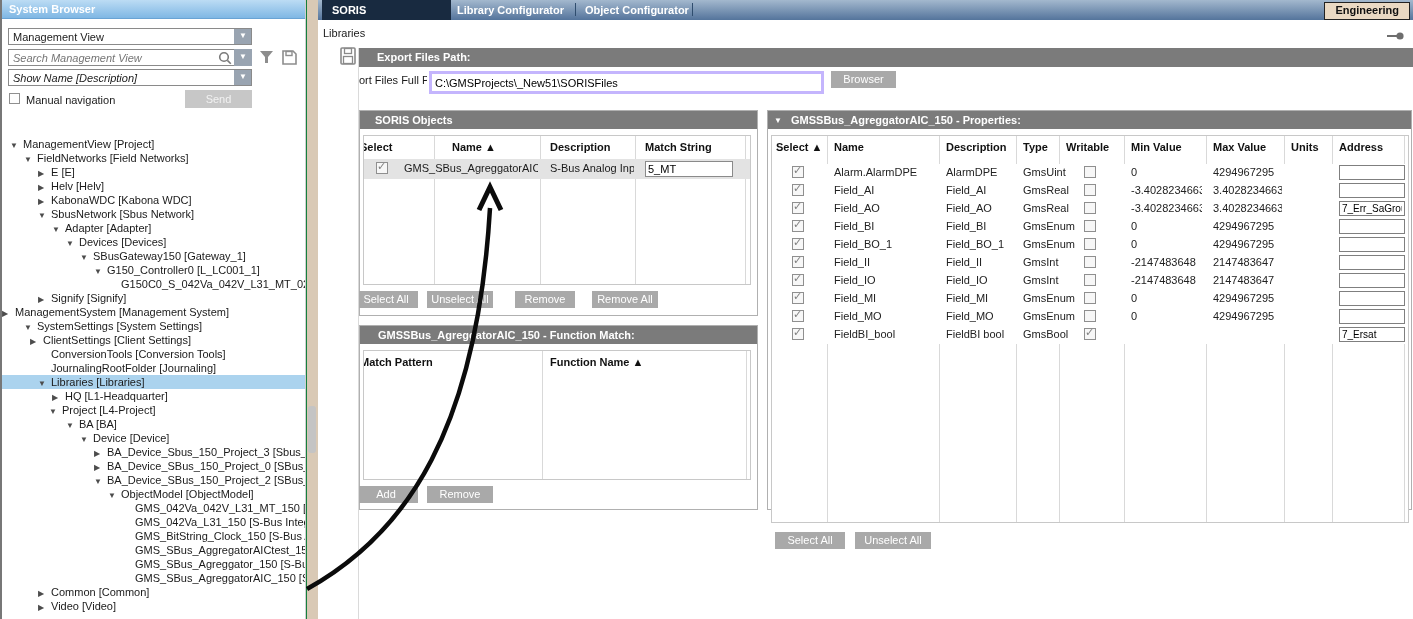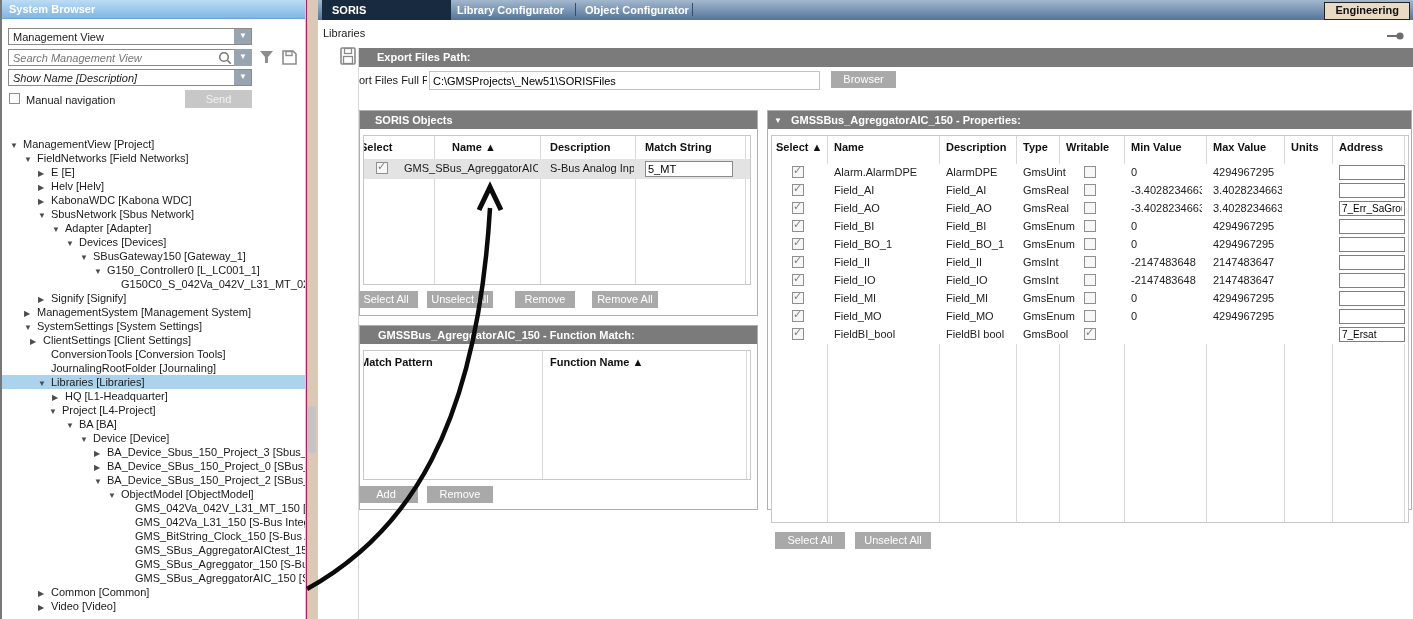--- a/index.html
+++ b/index.html
@@ -1,16 +1,16 @@
 <!DOCTYPE html>
 <html><head>
 <meta charset="utf-8">
 <style>
   html,body{margin:0;padding:0;background:#fff;}
-  .page{position:relative;width:1413px;height:619px;overflow:hidden;background:#be185d;
+  .page{position:relative;width:1413px;height:619px;overflow:hidden;background:#15803d;
         font-family:"Liberation Sans",sans-serif;font-size:11px;color:#1a1a1a;}
   .edge{position:absolute;left:0;top:0;width:2px;height:619px;background:#777;}
 
   
   .sb{position:absolute;left:2px;top:0;width:303px;height:619px;background:#fff;border-right:1px solid #cfcfcf;}
   .sb-header{position:absolute;left:0;top:0;right:0;height:18px;
              background:linear-gradient(#bcdcf4,#7fb7e4);border-bottom:1px solid #69a3d4;
              color:#fff;font-weight:bold;line-height:18px;padding-left:7px;}
   .combo{position:absolute;left:6px;width:244px;height:17px;border:1px solid #8a8a8a;background:#fff;
          line-height:17px;padding-left:4px;box-sizing:border-box;white-space:nowrap;overflow:hidden;}
@@ -52,21 +52,21 @@
         border-left:1px solid #dadada;}
 
   .graybar{position:absolute;left:0;right:0;top:0;height:18px;background:#7b7b7b;color:#fff;
            font-weight:bold;line-height:18px;white-space:nowrap;overflow:hidden;}
   .gb-text{padding-left:18px;display:inline-block;}
 
   .exp-header{position:absolute;left:0;top:0;width:1055px;height:19px;background:#7b7b7b;color:#fff;
               font-weight:bold;line-height:19px;}
   .exp-label-clip{position:absolute;left:0;top:26px;width:68px;overflow:hidden;white-space:nowrap;}
   .exp-label-clip span{display:inline-block;margin-left:-19px;}
-  .exp-input{position:absolute;left:70px;top:23px;width:383px;height:17px;border:1px solid #c4b5fd;
+  .exp-input{position:absolute;left:70px;top:23px;width:383px;height:17px;border:3px solid #c4b5fd;
              font-family:"Liberation Sans",sans-serif;font-size:11px;padding:0 3px;}
   .btn{position:absolute;height:17px;background:#a9a9a9;color:#fff;text-align:center;line-height:17px;overflow:hidden;}
 
   .panel{position:absolute;background:#fff;border:1px solid #b0b0b0;box-sizing:border-box;}
   .tbox{position:absolute;left:3px;border:1px solid #c8c8c8;background:#fff;overflow:hidden;}
   .colsep{position:absolute;top:0;bottom:0;width:1px;background:#d9d9d9;}
   .th{position:absolute;top:5px;height:17px;font-weight:bold;white-space:nowrap;overflow:hidden;color:#111;}
 
   .cb{position:relative;display:inline-block;width:12px;height:12px;border:1px solid #8f8f8f;
       background:#f7f7f7;box-sizing:border-box;vertical-align:middle;}
@@ -147,21 +147,21 @@
         <div class="trow" style="padding-left: 36px;"><span class="tarrow">▶</span><span class="tlabel">E [E]</span></div>
         <div class="trow" style="padding-left: 36px;"><span class="tarrow">▶</span><span class="tlabel">Helv [Helv]</span></div>
         <div class="trow" style="padding-left: 36px;"><span class="tarrow">▶</span><span class="tlabel">KabonaWDC [Kabona WDC]</span></div>
         <div class="trow" style="padding-left: 36px;"><span class="tarrow">▼</span><span class="tlabel">SbusNetwork [Sbus Network]</span></div>
         <div class="trow" style="padding-left: 50px;"><span class="tarrow">▼</span><span class="tlabel">Adapter [Adapter]</span></div>
         <div class="trow" style="padding-left: 64px;"><span class="tarrow">▼</span><span class="tlabel">Devices [Devices]</span></div>
         <div class="trow" style="padding-left: 78px;"><span class="tarrow">▼</span><span class="tlabel">SBusGateway150 [Gateway_1]</span></div>
         <div class="trow" style="padding-left: 92px;"><span class="tarrow">▼</span><span class="tlabel">G150_Controller0 [L_LC001_1]</span></div>
         <div class="trow" style="padding-left: 106px;"><span class="tarrow"></span><span class="tlabel">G150C0_S_042Va_042V_L31_MT_02_Err_S</span></div>
         <div class="trow" style="padding-left: 36px;"><span class="tarrow">▶</span><span class="tlabel">Signify [Signify]</span></div>
-        <div class="trow" style="padding-left: 22px;"><span class="tarrow">▶</span><span class="tlabel">ManagementSystem [Management System]</span></div>
+        <div class="trow" style=""><span class="tarrow">▶</span><span class="tlabel">ManagementSystem [Management System]</span></div>
         <div class="trow" style="padding-left: 22px;"><span class="tarrow">▼</span><span class="tlabel">SystemSettings [System Settings]</span></div>
         <div class="trow" style="padding-left: 28px;"><span class="tarrow">▶</span><span class="tlabel">ClientSettings [Client Settings]</span></div>
         <div class="trow" style="padding-left: 36px;"><span class="tarrow"></span><span class="tlabel">ConversionTools [Conversion Tools]</span></div>
         <div class="trow" style="padding-left: 36px;"><span class="tarrow"></span><span class="tlabel">JournalingRootFolder [Journaling]</span></div>
         <div class="trow sel" style="padding-left: 36px;"><span class="tarrow">▼</span><span class="tlabel">Libraries [Libraries]</span></div>
         <div class="trow" style="padding-left: 50px;"><span class="tarrow">▶</span><span class="tlabel">HQ [L1-Headquarter]</span></div>
         <div class="trow" style="padding-left: 47px;"><span class="tarrow">▼</span><span class="tlabel">Project [L4-Project]</span></div>
         <div class="trow" style="padding-left: 64px;"><span class="tarrow">▼</span><span class="tlabel">BA [BA]</span></div>
         <div class="trow" style="padding-left: 78px;"><span class="tarrow">▼</span><span class="tlabel">Device [Device]</span></div>
         <div class="trow" style="padding-left: 92px;"><span class="tarrow">▶</span><span class="tlabel">BA_Device_Sbus_150_Project_3 [Sbus_150 Pro</span></div>

